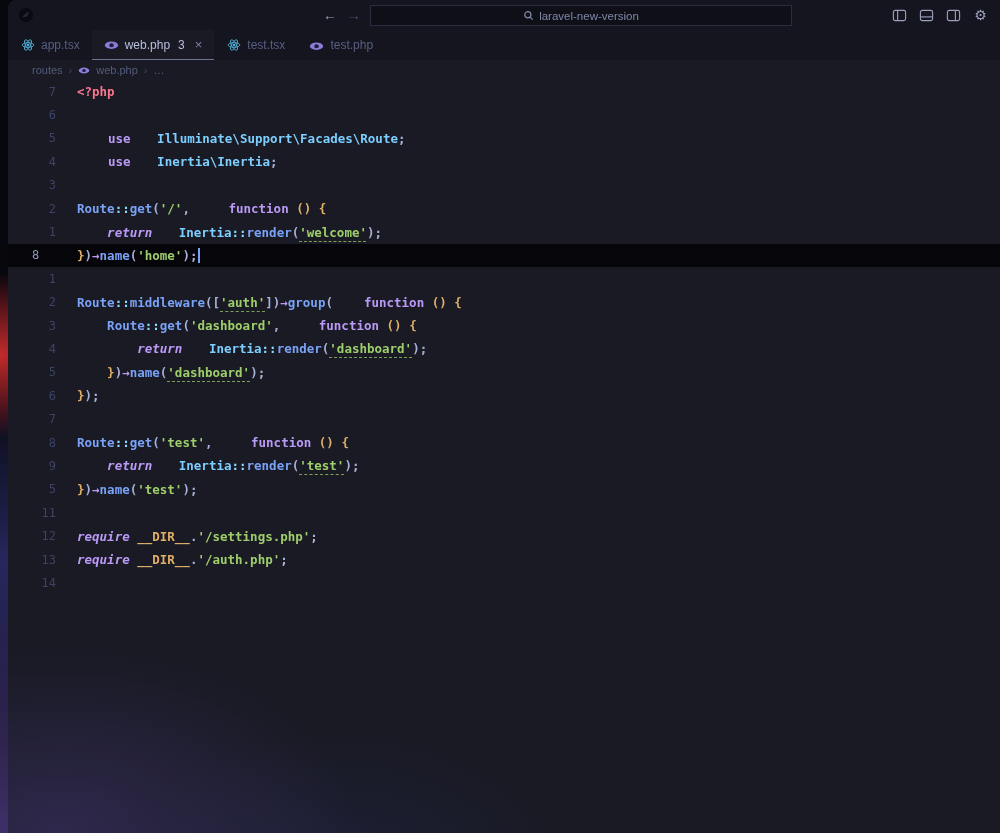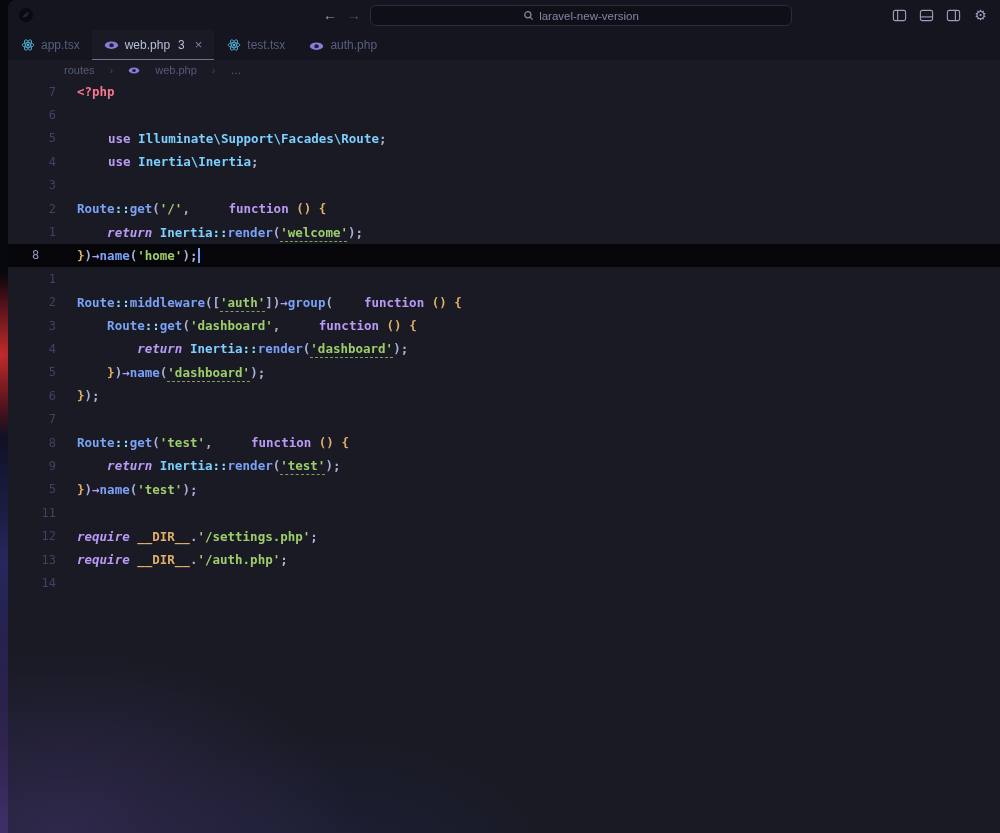--- a/index.html
+++ b/index.html
@@ -34,21 +34,21 @@
     position:absolute;top:0;height:30px;line-height:30px;
     font-size:14px;color:var(--titlebar-fg,#9aa0bd);
     width:20px;text-align:center;cursor:default;
   }
   .nav-back{left:312px;}
   .nav-forward{left:336px;color:#4a5070;}
   .searchbar{
     position:absolute;left:362px;top:5px;width:420px;height:19px;
     background:var(--search-bg,#0f1017);
     border:1px solid var(--search-border,#2a2d40);
-    border-radius:6px;
+    border-radius:0;
     display:flex;align-items:center;justify-content:center;gap:5px;
     color:var(--search-fg,#8187a8);font-size:11.5px;
   }
   .tb-icons{
     position:absolute;right:12px;top:0;height:30px;
     display:flex;align-items:center;gap:12px;
     color:var(--titlebar-fg,#9aa0bd);
   }
   .tb-icon{width:15px;height:15px;display:inline-flex;align-items:center;justify-content:center;font-size:14px;line-height:1;}
   
@@ -65,22 +65,22 @@
     background:var(--window-bg,#191a24);
     color:var(--tab-active-fg,#b8bfdd);
     border-bottom:1px solid var(--tab-underline,#6e7494);
   }
   .tab-icon{display:inline-flex;width:15px;height:15px;align-items:center;justify-content:center;}
   .tab-badge{margin-left:2px;}
   .tab-close{margin-left:4px;font-size:13px;color:#7b81a3;}
   
   .breadcrumb{
     height:20px;flex:0 0 20px;background:var(--window-bg,#191a24);
-    display:flex;align-items:center;gap:15px;padding-left:16px;
-    font-size:11px;color:var(--breadcrumb-fg,#545b7d);margin-left:40px;
+    display:flex;align-items:center;gap:6px;padding-left:24px;
+    font-size:11px;color:var(--breadcrumb-fg,#545b7d);
   }
   .crumb-sep{font-size:11px;color:#3f4566;}
   .crumb-icon{display:inline-flex;width:12px;height:12px;align-items:center;}
   
   .editor{position:relative;flex:1 1 auto;background:var(--window-bg,#191a24);overflow:hidden;}
   .editor-glow{
     position:absolute;left:0;bottom:0;width:680px;height:330px;pointer-events:none;
     background:
       radial-gradient(420px 260px at 8% 100%, rgba(96,74,170,0.30), transparent 70%),
       radial-gradient(320px 210px at 48% 115%, rgba(50,60,140,0.20), transparent 70%);
@@ -95,21 +95,21 @@
   .ln-cur{width:24px;padding-left:24px;text-align:left;color:var(--gutter-current-fg,#9099bd);}
   .code{white-space:pre;padding-left:21px;font-weight:bold;}
   .cursor{
     display:inline-block;width:2px;height:15px;margin-left:1px;
     background:var(--cursor,#7aa2f7);vertical-align:-3px;
   }
   
   .tk-r{color:var(--tok-red,#f7768e);}
   .tk-p{color:var(--tok-purple,#bb9af7);margin-left:31px;}
   .tk-i{color:var(--tok-purple,#bb9af7);font-style:italic;}
-  .tk-c{color:var(--tok-cyan,#7dcfff);}
+  .tk-c{color:var(--tok-cyan,#7dcfff);margin-left:19px;}
   .tk-b{color:var(--tok-blue,#7aa2f7);}
   .tk-t{color:var(--tok-teal,#89ddff);}
   .tk-g{color:var(--tok-green,#9ece6a);}
   .tk-gu{
     color:var(--tok-green,#9ece6a);
     text-decoration:underline dashed rgba(158,206,106,0.75);
     text-decoration-thickness:1px;text-underline-offset:4px;
   }
   .tk-y{color:var(--tok-yellow,#e0af68);}
   .tk-f{color:var(--tok-fg,#a9b1d6);}
@@ -201,21 +201,21 @@
         </span>
         <span class="tab-label">test.tsx</span>
       </div>
       <div class="tab">
         <span class="tab-icon">
           <svg width="15" height="15" viewBox="0 0 24 24">
             <ellipse cx="12" cy="13" rx="10.5" ry="6" fill="#8b7cd8"></ellipse>
             <ellipse cx="12" cy="13" rx="3.6" ry="3.2" fill="#1f1b3a"></ellipse>
           </svg>
         </span>
-        <span class="tab-label">auth.php</span>
+        <span class="tab-label">test.php</span>
       </div>
     </div>
 
   <div class="breadcrumb">
     <span>routes</span>
     <span class="crumb-sep">›</span>
     <span class="crumb-icon" id="crumb-php-icon">
         <svg width="12" height="12" viewBox="0 0 24 24">
           <ellipse cx="12" cy="13" rx="10.5" ry="6" fill="#8b7cd8"></ellipse>
           <ellipse cx="12" cy="13" rx="3.6" ry="3.2" fill="#1f1b3a"></ellipse>

